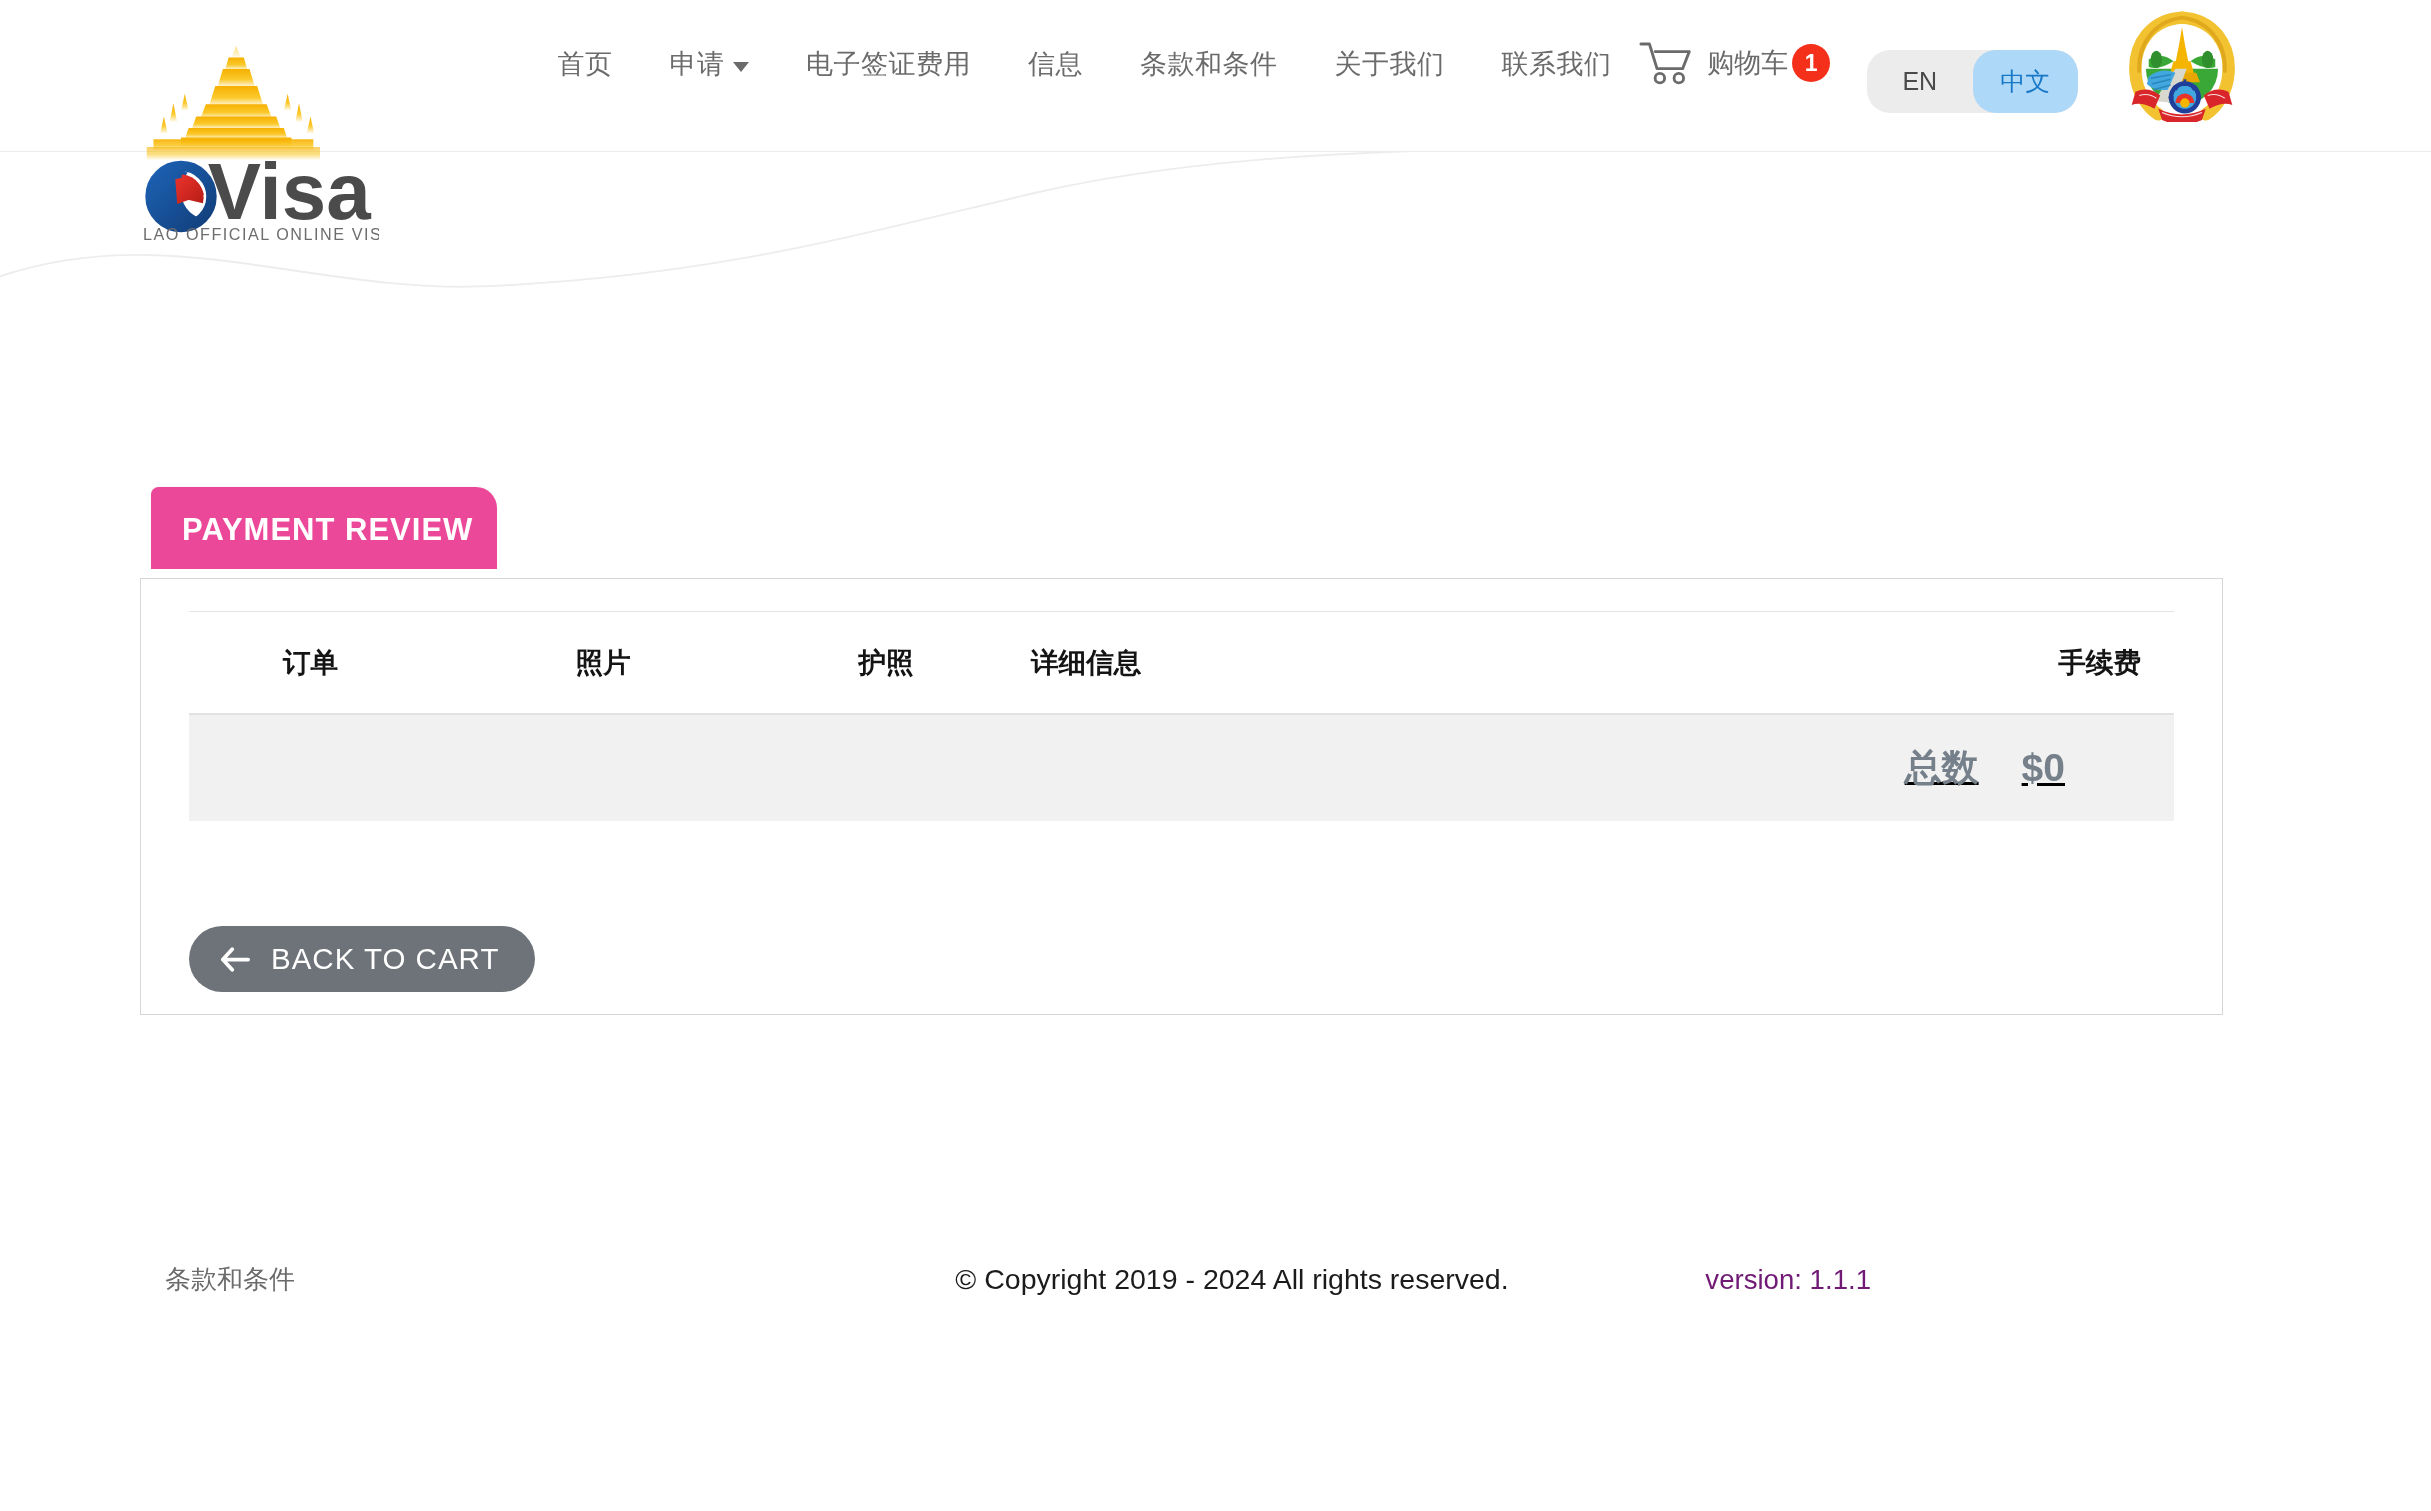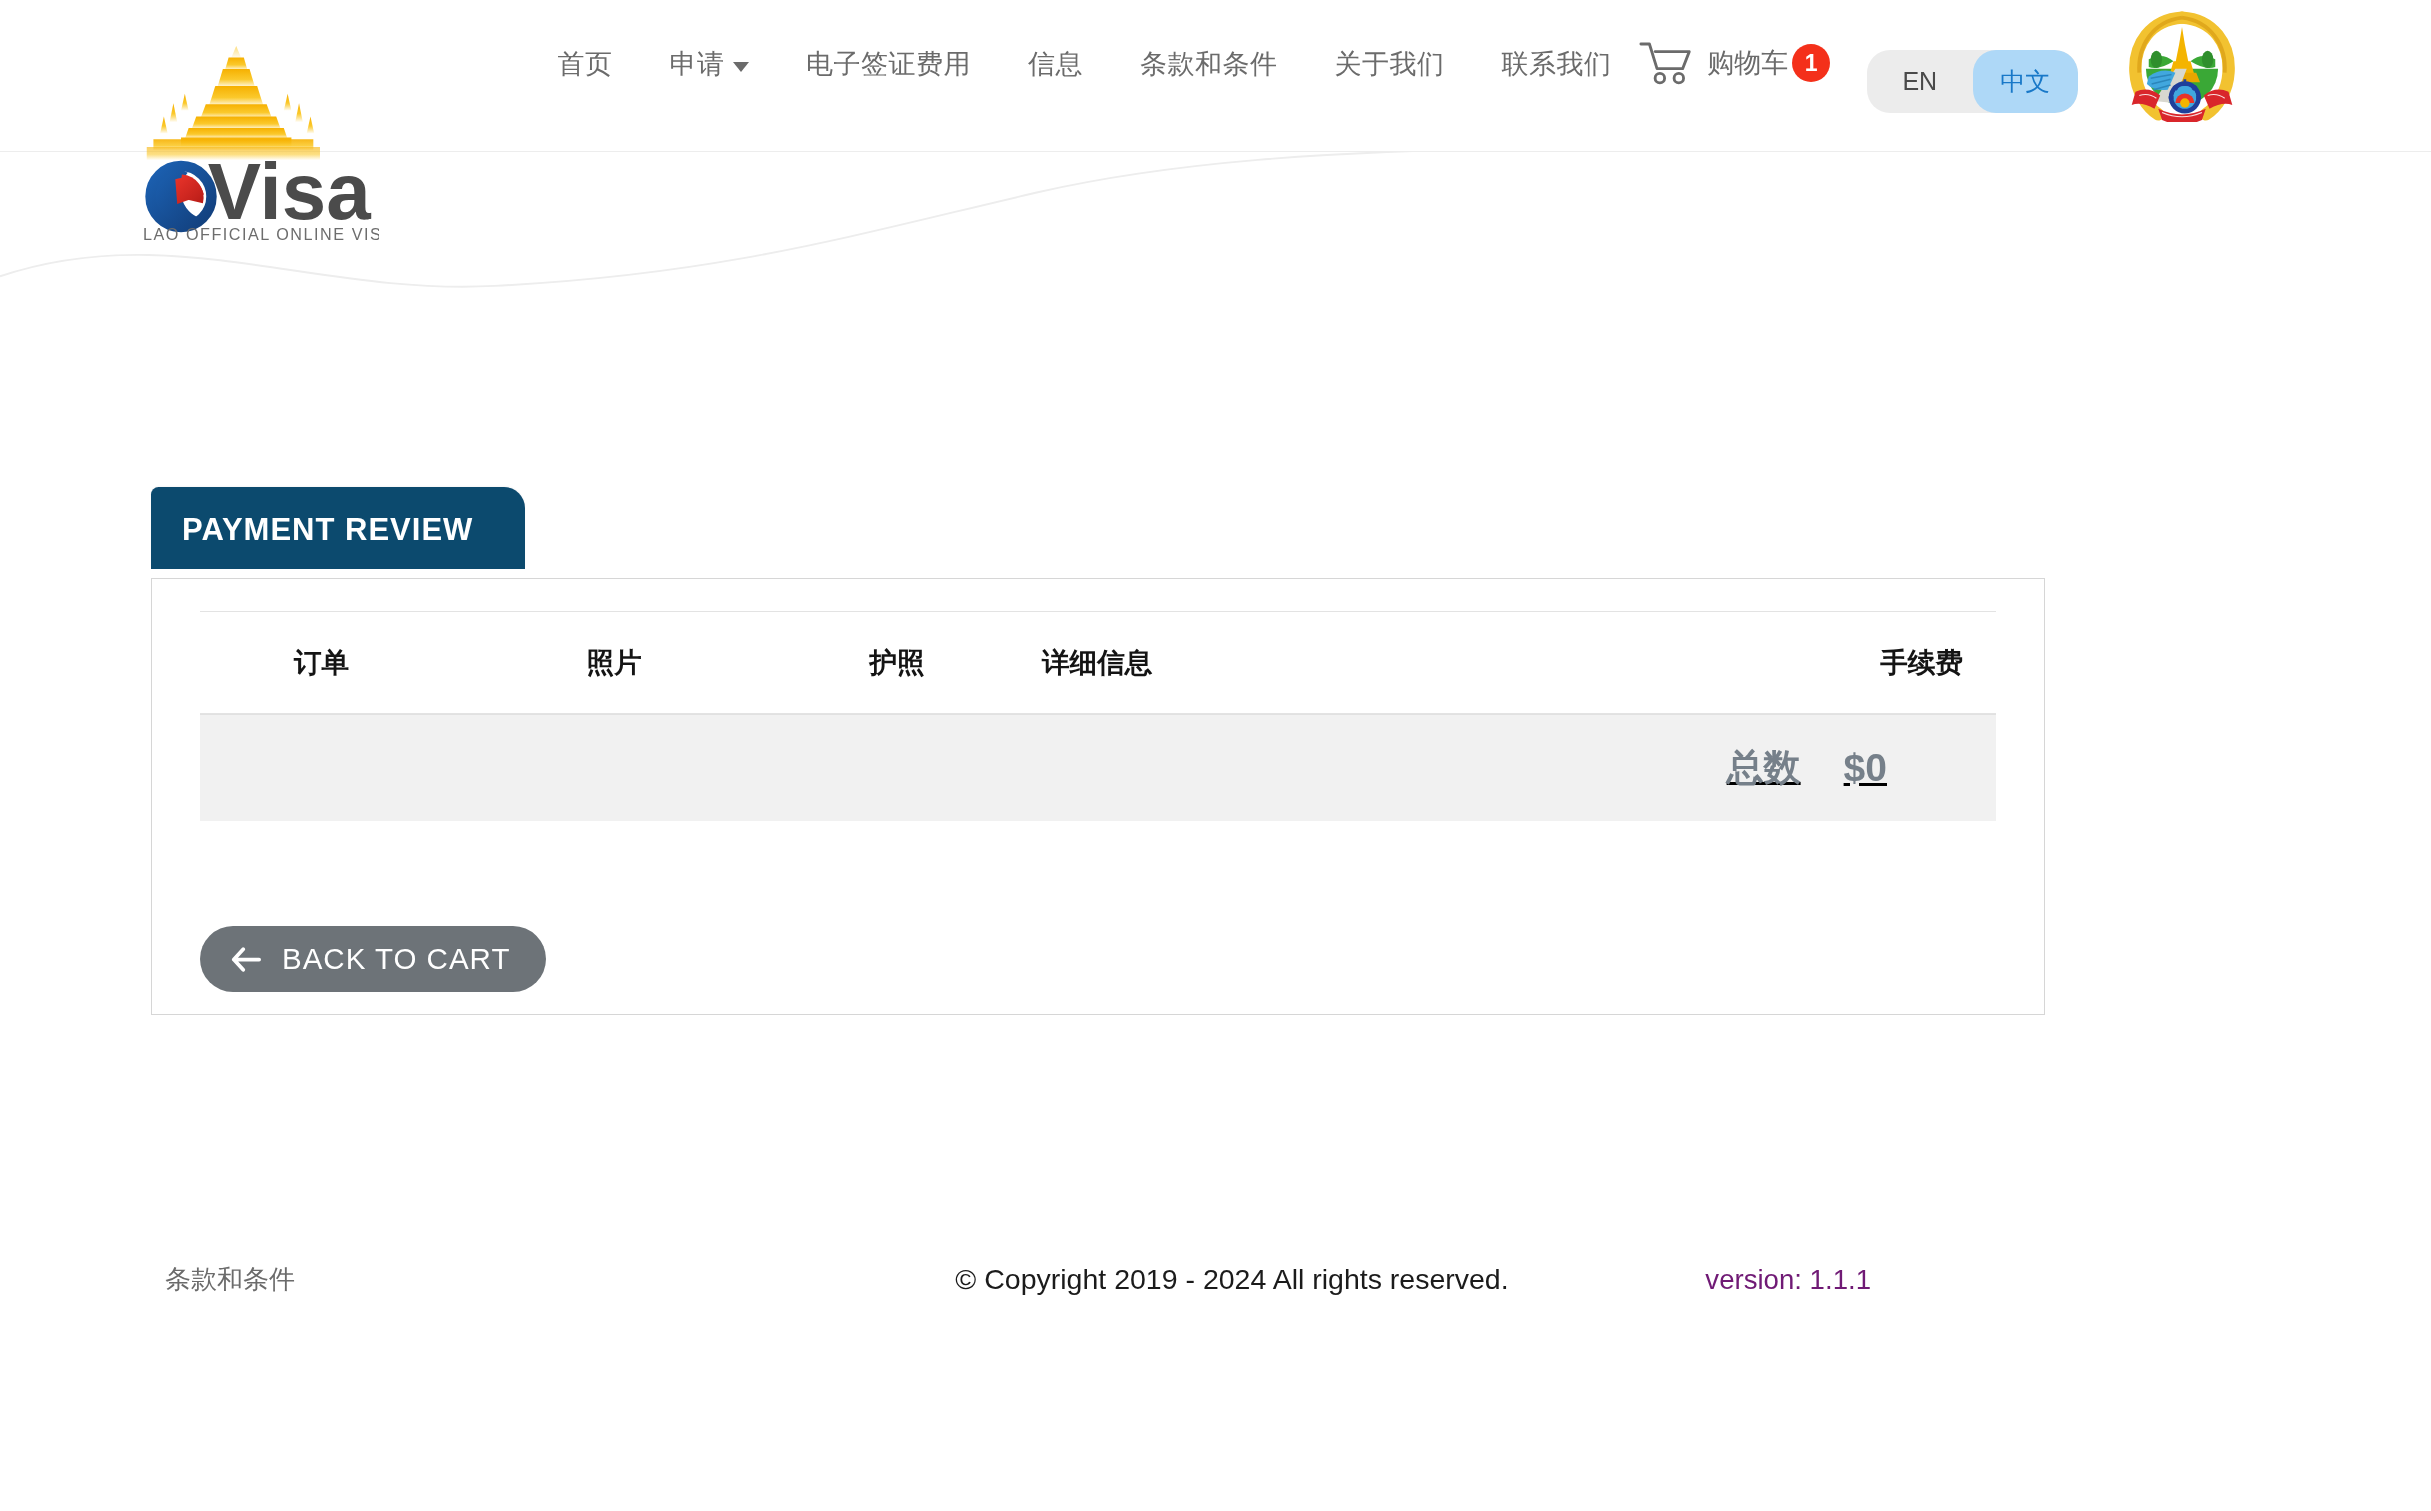--- a/index.html
+++ b/index.html
@@ -147,36 +147,36 @@
   .main {
     position: relative;
     width: 2432px;
     z-index: 3;
   }
 
   .tab {
     position: absolute;
     left: 151px;
     top: 335px;
-    background: #0c4a6e;
+    background: #ec4899;
     color: #ffffff;
     font-size: 31px;
     font-weight: bold;
     letter-spacing: 1px;
-    padding: 25px 52px 21px 31px;
+    padding: 25px 24px 21px 31px;
     border-radius: 7.6px 21px 0 0;
     box-shadow: 0 -1px 1.9px rgba(0,0,0,0.04);
     cursor: pointer;
   }
 
   .card {
     position: absolute;
-    left: 151px;
+    left: 140px;
     top: 426px;
-    width: 1894px;
+    width: 2083px;
     height: 437px;
     background: #ffffff;
     border: 1px solid #d6d6d6;
   }
 
   .table {
     width: 100%;
     padding: 0 48px;
   }
   .thead {

